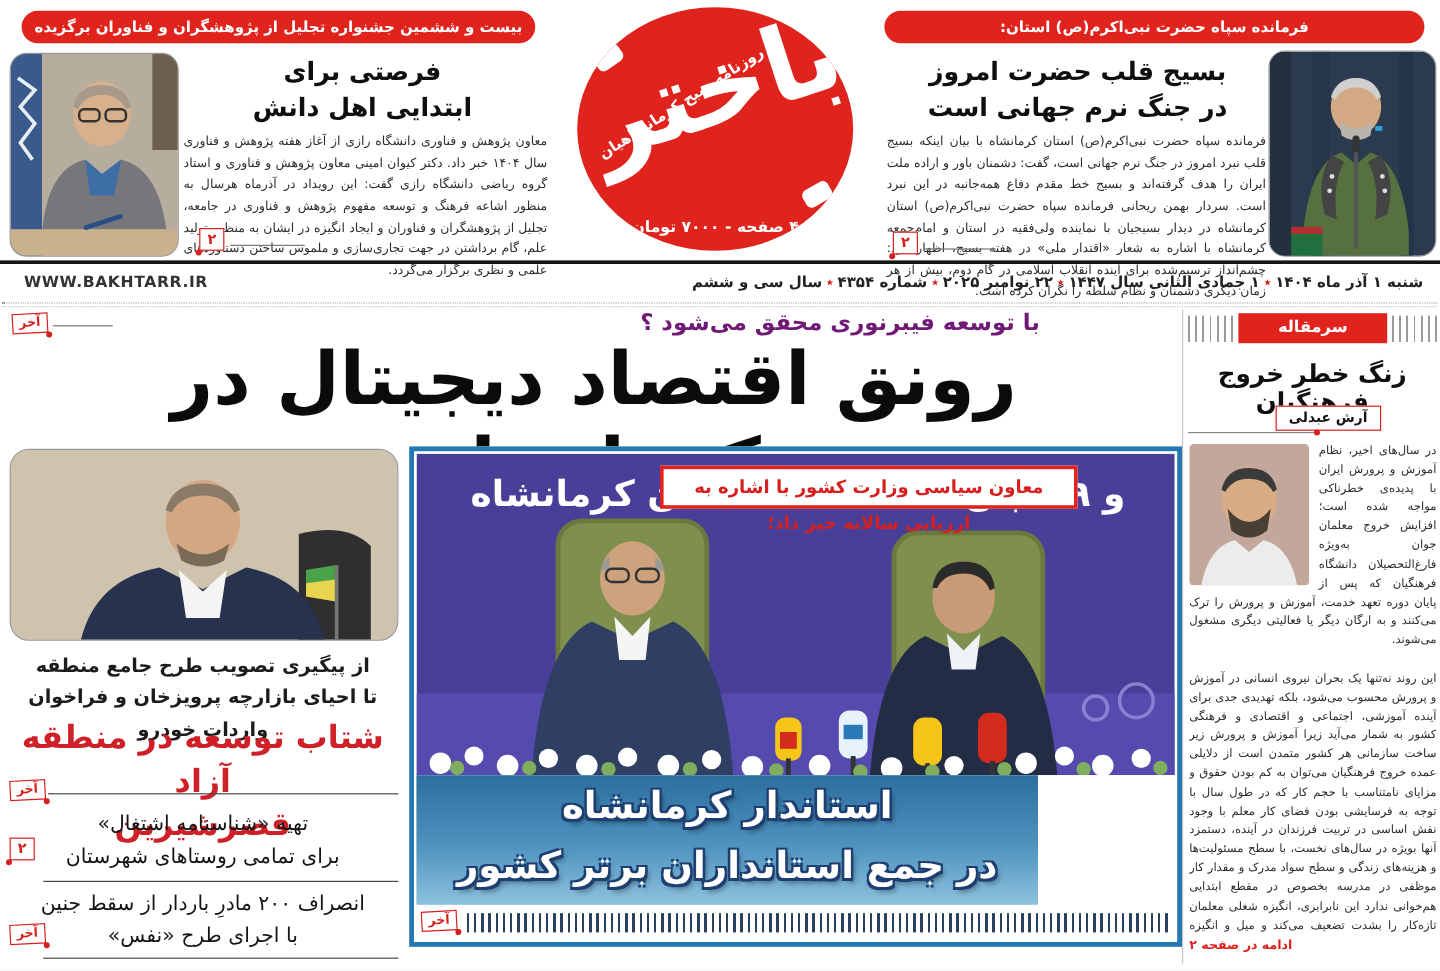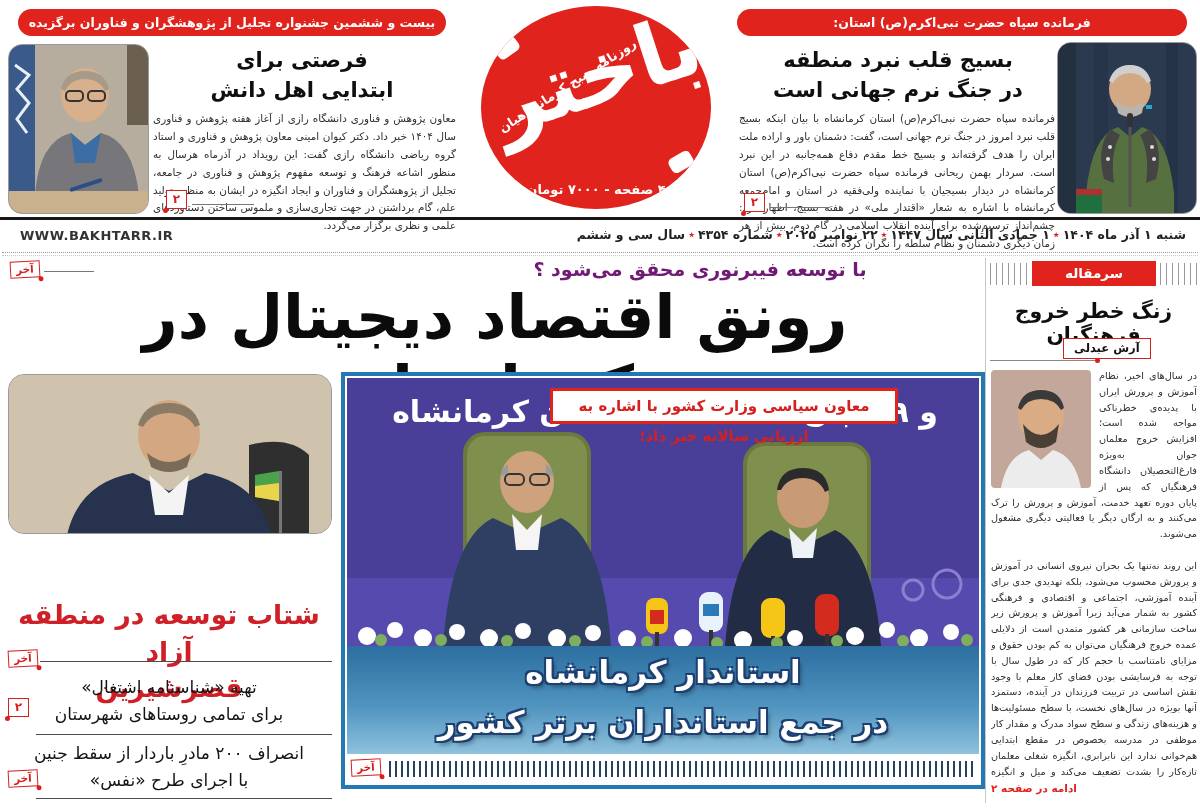--- a/index.html
+++ b/index.html
@@ -71,21 +71,21 @@
   .edit-photo { float:left; width:100px; height:118px; margin:2px 8px 4px 0; border-radius:4px; overflow:hidden; }
   .continued { position:absolute; left:991px; top:782px; color:#e0231d; font-size:10.5px; font-weight:bold; direction:rtl; }
 
   
   .main-photo-frame { position:absolute; left:341px; top:372px; width:644px; height:417px;
                       border:4px solid #2579b2; background:#fff; }
   .scene-wrap { position:absolute; left:2px; top:2px; width:632px; height:268px; overflow:hidden; }
   .photo-kicker { position:absolute; left:205px; top:12px; width:348px; height:36px; background:#fff;
                   border:3px solid #e0231d; color:#d6201e; font-size:15px; font-weight:bold;
                   text-align:center; line-height:30px; direction:rtl; }
-  .caption-band { position:absolute; left:2px; top:270px; width:632px; height:108px;
+  .caption-band { position:absolute; left:2px; top:270px; width:518px; height:108px;
                   background:linear-gradient(180deg,#2c6fa0 0%, #4f93bf 55%, #8ec2dd 100%);
                   text-align:center; direction:rtl; }
   .caption-line { color:#fff; font-weight:bold; font-size:31px; line-height:1.6;
                   text-shadow:-2px -2px 0 #1d3f71, 2px -2px 0 #1d3f71, -2px 2px 0 #1d3f71, 2px 2px 0 #1d3f71, 3px 4px 4px rgba(0,0,0,.35); }
   .frame-footer { position:absolute; left:2px; top:380px; width:632px; height:27px; background:#fff; }
   .footer-hatch { position:absolute; left:42px; top:5px; width:586px; height:16px;
                   background:repeating-linear-gradient(90deg,#27415e 0 2px, transparent 2px 6px); }
 
   
   .lc-kicker { position:absolute; left:0; top:542px; width:338px; text-align:center;
@@ -132,21 +132,21 @@
   </div>
   <div class="art-title" style="left:152px; top:46px; width:300px;">
     <span style="display:block">فرصتی برای</span>
     <span style="display:block">ابتدایی اهل دانش</span>
   </div>
   <div class="art-body" style="left:153px; top:110px; width:303px; height:84px;">معاون پژوهش و فناوری دانشگاه رازی از آغاز هفته پژوهش و فناوری سال ۱۴۰۴ خبر داد. دکتر کیوان امینی معاون پژوهش و فناوری و استاد گروه ریاضی دانشگاه رازی گفت: این رویداد در آذرماه هرسال به منظور اشاعه فرهنگ و توسعه مفهوم پژوهش و فناوری در جامعه، تجلیل از پژوهشگران و فناوران و ایجاد انگیزه در ایشان به منظور تولید علم، گام برداشتن در جهت تجاری‌سازی و ملموس ساختن دستاوردهای علمی و نظری برگزار می‌گردد.</div>
   <div class="refbox" style="left:166px; top:190px;">۲</div>
   <div class="refline" style="left:192px; top:204px; width:62px;"></div>
 
   <div class="art-title" style="left:742px; top:46px; width:312px;">
-    <span style="display:block">بسیج قلب نبرد منطقه</span>
+    <span style="display:block">بسیج قلب حضرت امروز</span>
     <span style="display:block">در جنگ نرم جهانی است</span>
   </div>
   <div class="art-body" style="left:739px; top:110px; width:316px; height:86px;">فرمانده سپاه حضرت نبی‌اکرم(ص) استان کرمانشاه با بیان اینکه بسیج قلب نبرد امروز در جنگ نرم جهانی است، گفت: دشمنان باور و اراده ملت ایران را هدف گرفته‌اند و بسیج خط مقدم دفاع همه‌جانبه در این نبرد است. سردار بهمن ریحانی فرمانده سپاه حضرت نبی‌اکرم(ص) استان کرمانشاه در دیدار بسیجیان با نماینده ولی‌فقیه در استان و امام‌جمعه کرمانشاه با اشاره به شعار «اقتدار ملی» در هفته بسیج، اظهار کرد: چشم‌انداز ترسیم‌شده برای آینده انقلاب اسلامی در گام دوم، بیش از هر زمان دیگری دشمنان و نظام سلطه را نگران کرده است.</div>
   <div class="refbox" style="left:744px; top:193px;">۲</div>
   <div class="refline" style="left:770px; top:207px; width:60px;"></div>
   <div class="photo-frame" style="left:1057px; top:42px; width:140px; height:172px;">
     <svg width="140" height="172" viewBox="0 0 140 172">
       <rect width="140" height="172" fill="#2c3a4f"></rect>
       <rect x="0" y="0" width="18" height="172" fill="#22303f"></rect>
       <rect x="36" y="0" width="14" height="172" fill="#26354a"></rect>
@@ -280,20 +280,24 @@
       <ellipse cx="160" cy="60" rx="31" ry="35" fill="#d2a781"></ellipse>
       <path d="M129 50 q6 -22 31 -22 q25 0 31 22 l-5 2 q-8 -14 -26 -14 q-18 0 -26 14 z" fill="#8a7a66"></path>
       <path d="M138 78 q22 18 44 0 l-4 14 q-18 10 -36 0 z" fill="#7a6a58"></path>
       <path d="M58 160 Q70 108 124 98 L160 116 L196 98 Q250 108 262 160 Z" fill="#27324e"></path>
       <path d="M140 100 L160 118 L180 100 L174 140 L146 140 Z" fill="#f4f4f4"></path>
       <rect x="270" y="96" width="3" height="64" fill="#777"></rect>
       <path d="M246 100 L270 96 L270 126 L246 122 Z" fill="#4aa34a"></path>
       <path d="M246 111 L270 108 L270 126 L246 122 Z" fill="#e8d44d"></path>
     </svg>
   </div>
+  <div class="lc-kicker">
+    <span style="display:block">از پیگیری تصویب طرح جامع منطقه</span>
+    <span style="display:block">تا احیای بازارچه پرویزخان و فراخوان واردات خودرو</span>
+  </div>
   <div class="lc-headline">
     <span style="display:block">شتاب توسعه در منطقه آزاد</span>
     <span style="display:block">قصرشیرین</span>
   </div>
   <div class="stamp" style="left:8px; top:650px;">آخر</div>
   <div class="hr-line" style="left:40px; top:661px; width:292px;"></div>
   <div class="lc-item" style="top:674px;">
     <span style="display:block">تهیه «شناسنامه اشتغال»</span>
     <span style="display:block">برای تمامی روستاهای شهرستان</span>
   </div>

